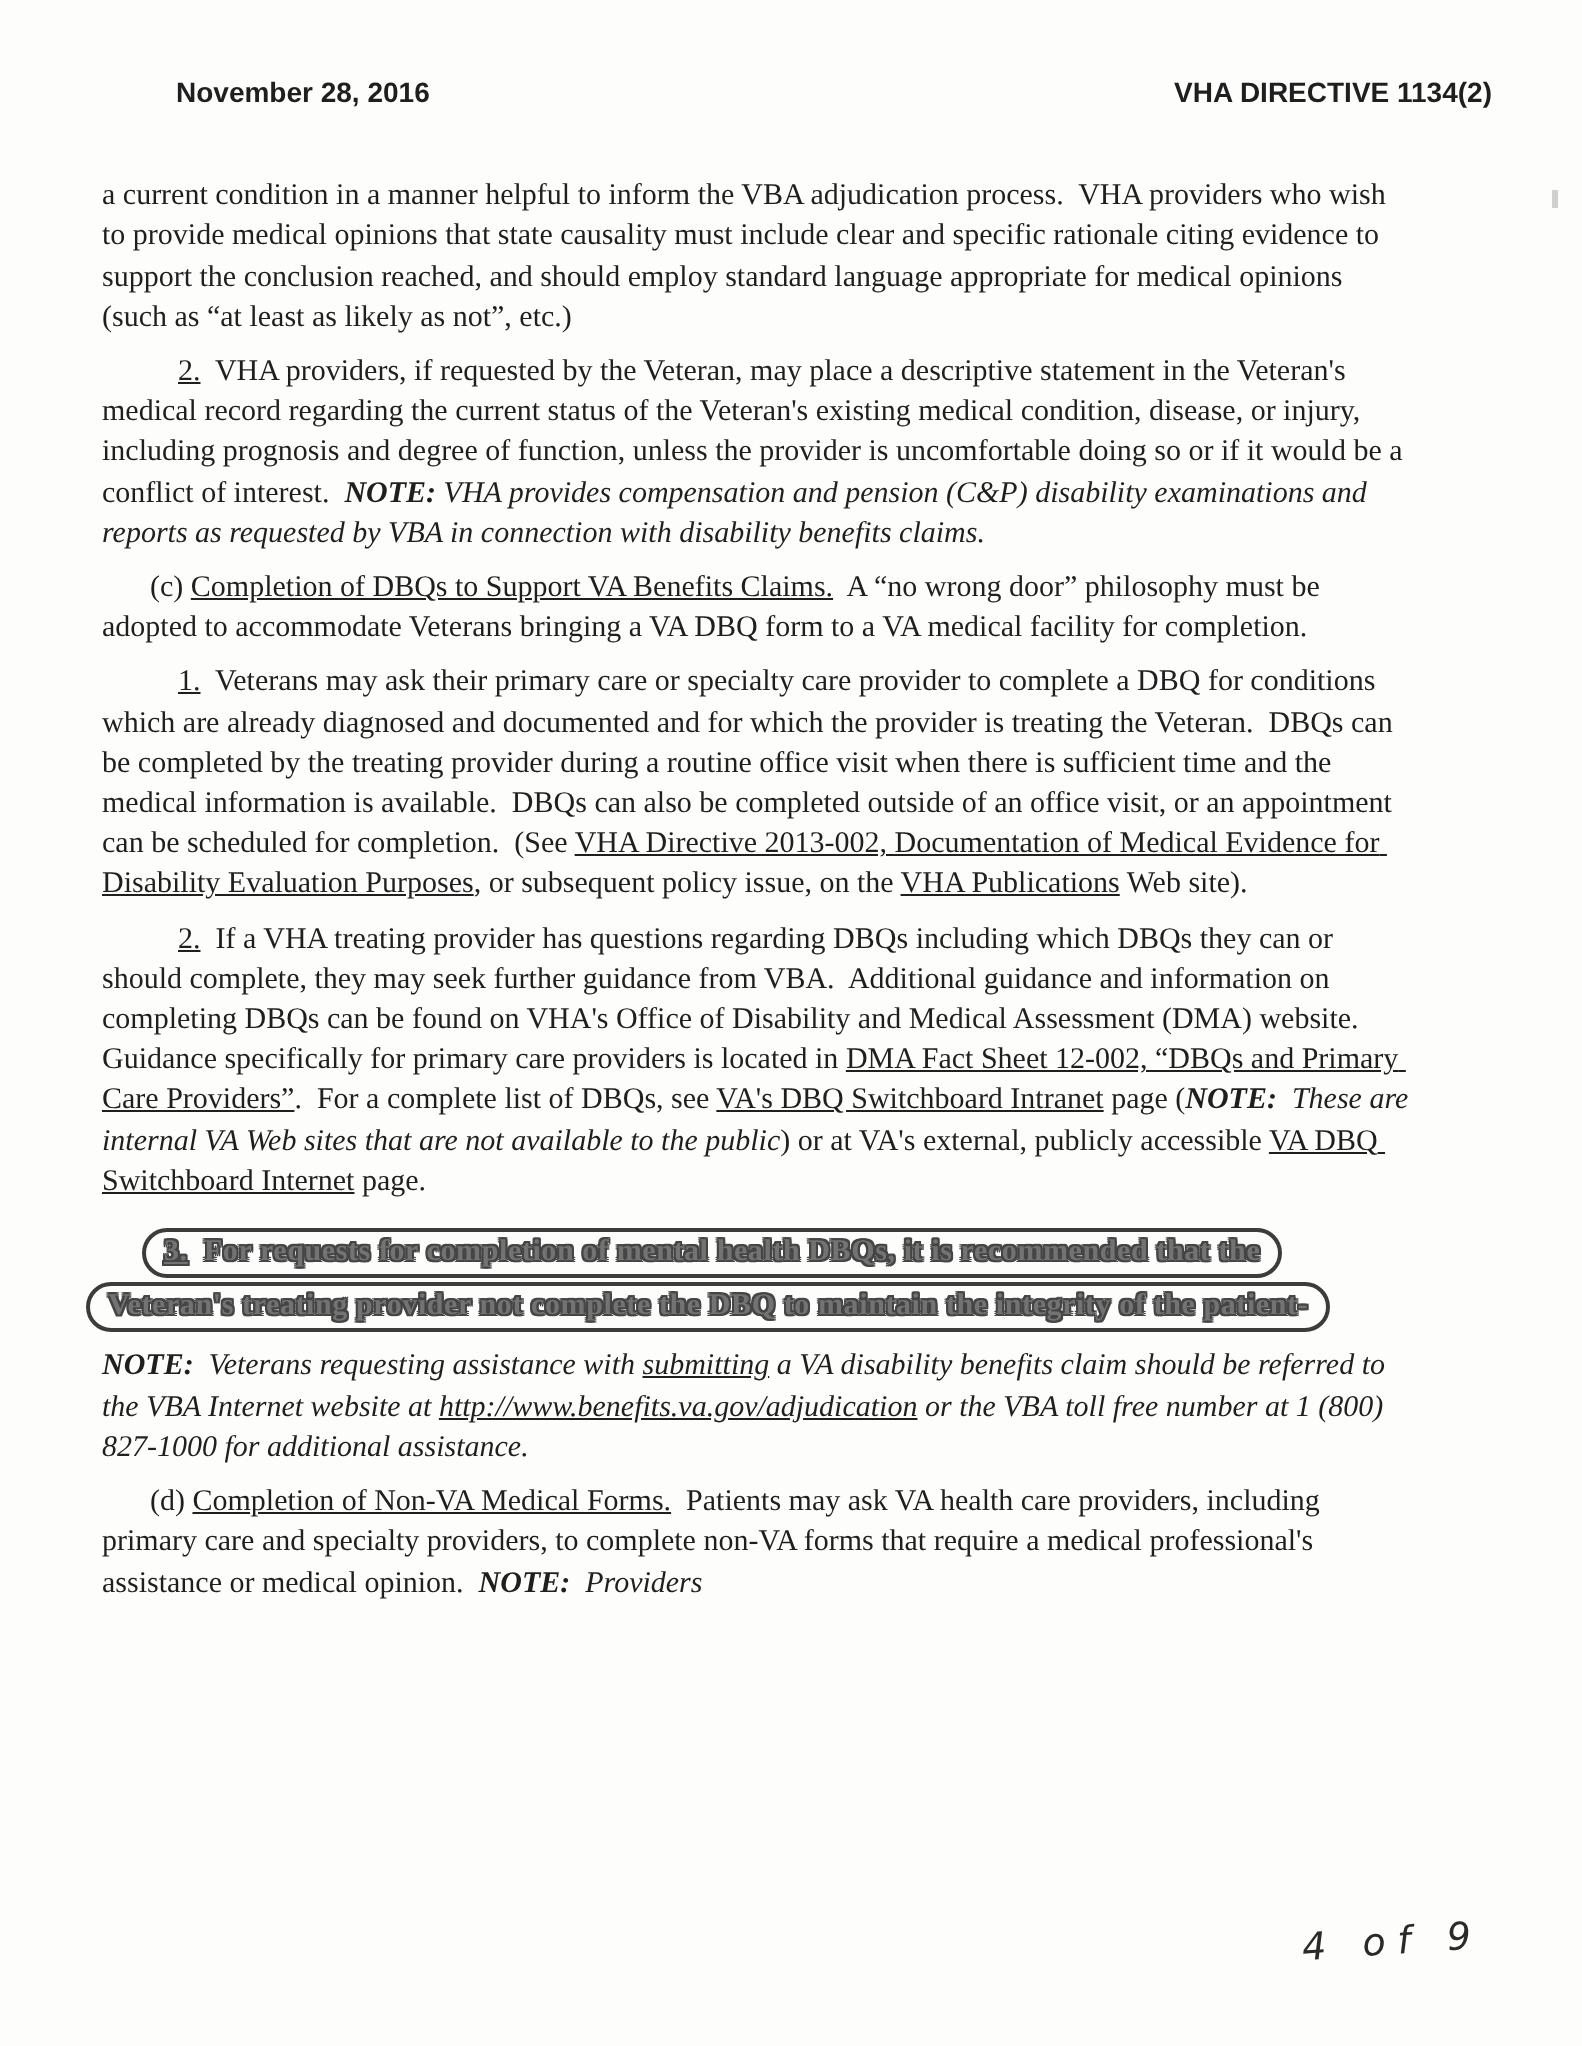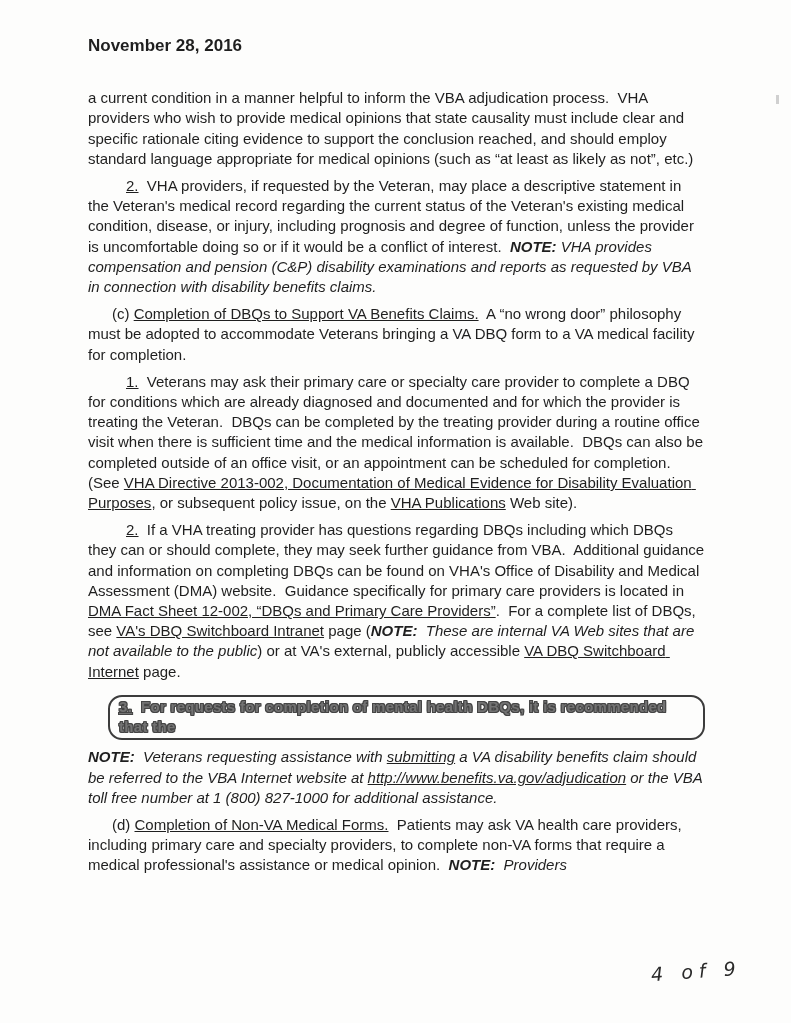--- a/index.html
+++ b/index.html
@@ -15,25 +15,26 @@
     font-size: 15px;
     line-height: 20.2px;
     color: #1f1f1f;
     -webkit-font-smoothing: antialiased;
   }
   .doc-header {
     display: flex;
     justify-content: space-between;
     padding: 36px 45px 0 88px;
     font-weight: bold;
-    font-size: 17px;
+    font-size: 14px;
     text-align: center;
   }
   .content {
-    padding: 32px 86px 0 88px;
+    padding: 32px 86px 0 51px;
+    font-family: Liberation Serif, serif;
   }
   .para { margin: 7px 0 0 0; white-space: pre-wrap; }
   .para.first { margin-top: 0; }
   .indent-num { text-indent: 38px; }
   .indent-let { text-indent: 24px; }
   .u  { text-decoration: underline; }
   .i  { font-style: italic; text-align: right; }
   .bi { font-style: italic; font-weight: bold; }
   .iu { font-style: italic; text-decoration: underline; }
   .note-para { font-style: italic; }
@@ -78,38 +79,40 @@
     opacity: 0.65;
   }
 </style>
 </head>
 <body>
 
 <div class="page">
 
   <div class="doc-header">
       <span>November 28, 2016</span>
+      <span>VHA DIRECTIVE 1134(2)</span>
     </div>
 
   <div class="scan-artifact"></div>
 
   <div class="content">
 
     <p class="para first"><span>a current condition in a manner helpful to inform the VBA adjudication process.  VHA providers who wish to provide medical opinions that state causality must include clear and specific rationale citing evidence to support the conclusion reached, and should employ standard language appropriate for medical opinions (such as “at least as likely as not”, etc.)</span></p>
 
     <p class="para indent-num"><span class="u">2.</span><span>  VHA providers, if requested by the Veteran, may place a descriptive statement in the Veteran's medical record regarding the current status of the Veteran's existing medical condition, disease, or injury, including prognosis and degree of function, unless the provider is uncomfortable doing so or if it would be a conflict of interest.  </span><span class="bi">NOTE:</span><span class="i"> VHA provides compensation and pension (C&amp;P) disability examinations and reports as requested by VBA in connection with disability benefits claims.</span></p>
 
     <p class="para indent-let"><span>(c) </span><span class="u">Completion of DBQs to Support VA Benefits Claims.</span><span>  A “no wrong door” philosophy must be adopted to accommodate Veterans bringing a VA DBQ form to a VA medical facility for completion.</span></p>
 
     <p class="para indent-num"><span class="u">1.</span><span>  Veterans may ask their primary care or specialty care provider to complete a DBQ for conditions which are already diagnosed and documented and for which the provider is treating the Veteran.  DBQs can be completed by the treating provider during a routine office visit when there is sufficient time and the medical information is available.  DBQs can also be completed outside of an office visit, or an appointment can be scheduled for completion.  (See </span><span class="u">VHA Directive 2013-002, Documentation of Medical Evidence for Disability Evaluation Purposes</span><span>, or subsequent policy issue, on the </span><span class="u">VHA Publications</span><span> Web site).</span></p>
 
     <p class="para indent-num"><span class="u">2.</span><span>  If a VHA treating provider has questions regarding DBQs including which DBQs they can or should complete, they may seek further guidance from VBA.  Additional guidance and information on completing DBQs can be found on VHA's Office of Disability and Medical Assessment (DMA) website.  Guidance specifically for primary care providers is located in </span><span class="u">DMA Fact Sheet 12-002, “DBQs and Primary Care Providers”</span><span>.  For a complete list of DBQs, see </span><span class="u">VA's DBQ Switchboard Intranet</span><span> page (</span><span class="bi">NOTE:</span><span class="i">  These are internal VA Web sites that are not available to the public</span><span>) or at VA's external, publicly accessible </span><span class="u">VA DBQ Switchboard Internet</span><span> page.</span></p>
 
     <div class="circled">
       <div class="circled-line l1"><span class="u">3.</span><span>  For requests for completion of mental health DBQs, it is recommended that the</span></div>
+      <div class="circled-line l2"><span>Veteran's treating provider not complete the DBQ to maintain the integrity of the patient-</span></div>
     </div>
 
     <p class="para note-para"><span class="bi">NOTE:</span><span>  Veterans requesting assistance with </span><span class="iu">submitting</span><span> a VA disability benefits claim should be referred to the VBA Internet website at </span><span class="iu">http://www.benefits.va.gov/adjudication</span><span> or the VBA toll free number at 1 (800) 827-1000 for additional assistance.</span></p>
 
     <p class="para indent-let"><span>(d) </span><span class="u">Completion of Non-VA Medical Forms.</span><span>  Patients may ask VA health care providers, including primary care and specialty providers, to complete non-VA forms that require a medical professional's assistance or medical opinion.  </span><span class="bi">NOTE:</span><span class="i">  Providers</span></p>
 
   </div>
 
   <div class="handwritten">4 of 9</div>
 

